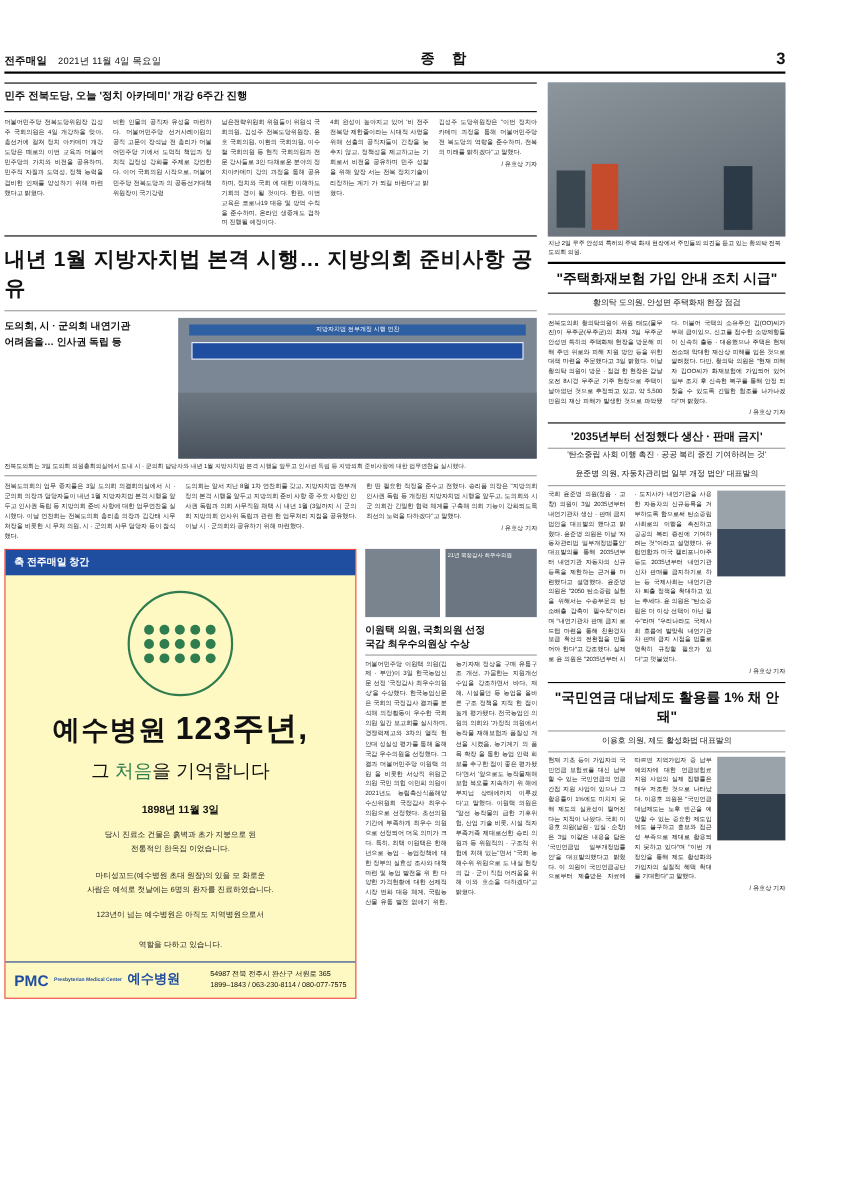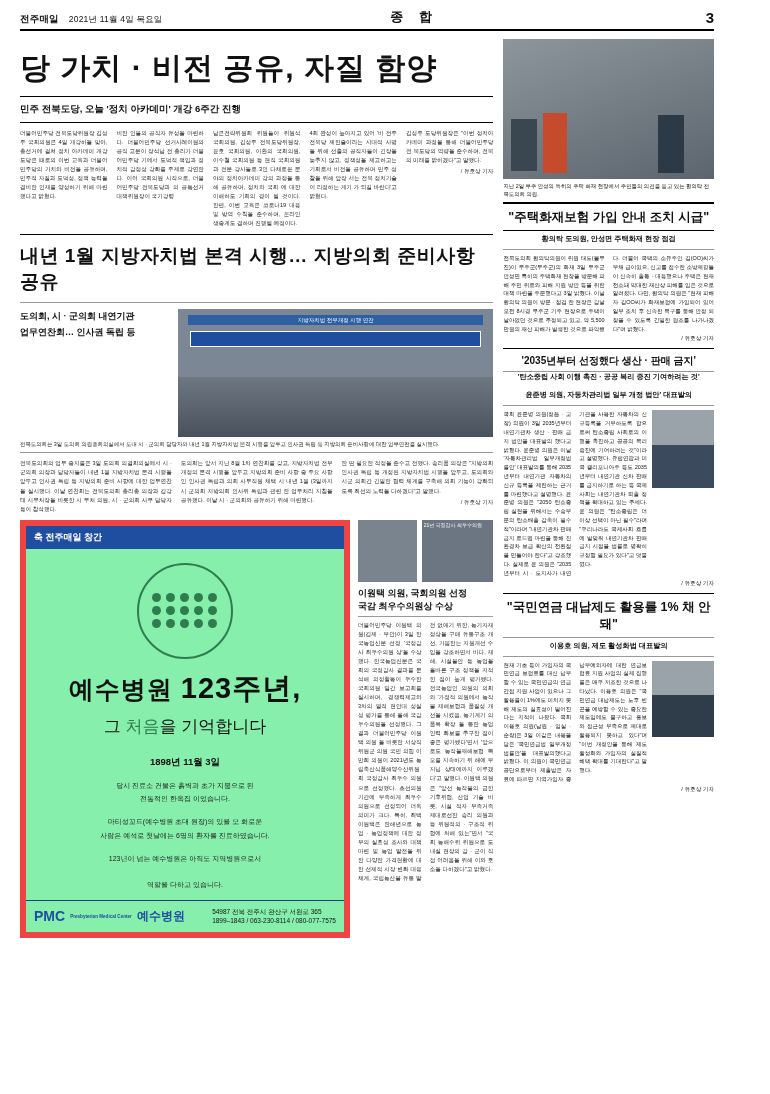--- a/index.html
+++ b/index.html
@@ -2,27 +2,27 @@
 <html lang="ko"><head>
 <meta charset="utf-8">
 <style>
   html,body{margin:0;padding:0;}
   body{
     width:770px;height:1094px;background:#ffffff;
     font-family:"Liberation Sans", sans-serif;
     color:#111;
     overflow:hidden;
   }
-  .page{position:relative;width:728px;height:1094px;box-sizing:border-box;padding:8px 14px 6px 20px;}
+  .page{position:relative;width:728px;height:1094px;box-sizing:border-box;padding:8px 14px 6px 4px;}
 
   
   .masthead{display:flex;align-items:flex-end;justify-content:space-between;border-bottom:2px solid #000;padding-bottom:3px;}
   .mast-left{font-size:8.5px;letter-spacing:.2px;display:flex;gap:10px;align-items:flex-end;}
   .mast-left .paper{font-weight:bold;font-size:9.5px;}
-  .mast-center{font-size:13px;font-weight:bold;letter-spacing:6px;margin-left:-40px;}
+  .mast-center{font-size:13px;font-weight:bold;letter-spacing:6px;margin-left:-40px;margin-top:36px;}
   .mast-right{font-size:15px;font-weight:bold;}
 
   
   .grid{display:flex;gap:10px;margin-top:8px;}
   .col-left{width:508px;}
   .col-right{width:226px;}
 
   
   .headline{
     font-size:30px;font-weight:bold;letter-spacing:1px;line-height:1.15;
@@ -45,26 +45,26 @@
   .h2{font-size:19px;font-weight:bold;letter-spacing:.5px;padding:8px 0 7px 0;}
   .deck{font-size:9px;font-weight:bold;line-height:1.7;}
   .photo{background:#7b8794;position:relative;overflow:hidden;}
   .caption{font-size:5.4px;line-height:1.5;color:#222;padding-top:3px;word-break:break-all;}
 
   
   .rphoto{width:100%;background:#6f7b87;}
   .rcap{font-size:5.4px;line-height:1.5;padding:3px 0 4px 0;word-break:break-all;}
   .rhead{font-size:12.5px;font-weight:bold;text-align:center;padding:5px 2px 4px 2px;}
   .rhead-box{border-top:2px solid #000;border-bottom:1px solid #000;}
-  .rsub{font-size:7.2px;font-weight:bold;text-align:center;padding:3px 0 5px 0;}
+  .rsub{font-size:7.2px;font-weight:normal;text-align:center;padding:3px 0 5px 0;}
   .rbody{font-size:5.5px;line-height:1.6;text-align:justify;word-break:break-all;column-count:2;column-gap:8px;}
   .rtitle-quote{font-size:10px;font-weight:bold;text-align:center;padding:5px 0 3px;}
 
   
-  .ad{border:6px solid #ef4444;margin-top:10px;background:#86efac;}
+  .ad{border:1px solid #ef4444;margin-top:10px;background:#fef9c3;}
   .ad-top{background:#1f4ea1;color:#fff;font-size:9px;font-weight:bold;padding:5px 8px;}
   .ad-body{padding:10px 10px 8px 10px;text-align:center;}
   .ad-logo{width:92px;height:92px;margin:4px auto 10px;border-radius:50%;border:2px solid #2f7d4f;display:flex;align-items:center;justify-content:center;}
   .dots{display:grid;grid-template-columns:repeat(5,10px);grid-gap:4px;}
   .dot{width:9px;height:9px;border-radius:50%;background:#2f7d4f;}
   .ad-h1{font-size:25px;font-weight:bold;letter-spacing:1px;color:#111;text-align:center;}
   .ad-h1 .num{font-size:29px;}
   .ad-h2{font-size:17px;margin-top:6px;}
   .ad-h2 .green{color:#2f7d4f;}
   .ad-date{font-size:9.5px;font-weight:bold;margin-top:18px;}
@@ -92,21 +92,20 @@
     </div>
     <div class="mast-center">종 합</div>
     <div class="mast-right">3</div>
   </div>
 
   <div class="grid">
 
     <div class="col-left">
 
       <div>
-        <div class="headline">당 가치 · 비전 공유, 자질 함양</div>
         <div class="sub-line"></div>
         <div class="subheads">
           <div>민주 전북도당, 오늘 '정치 아카데미' 개강 6주간 진행</div>
         </div>
         <div class="rule"></div>
         <div class="cols3">
           <div class="bodytext" style="width:19%">더불어민주당 전북도당위원장 김성주 국회의원은 4일 개강하을 맞아, 총선거에 걸쳐 정치 아카데미 개강
 
 도당은 때로의 이번 교육과 더불어 민주당의 가치와 비전을 공유하며, 민주적 자질과 도덕성, 정책 능력을 겸비한 인재를 양성하기 위해 마련했다고 밝혔다.</div>
           <div class="bodytext" style="width:19%">비한 인물의 공직자 유성을 마련하다.
@@ -124,21 +123,21 @@
       </div>
 
       <div class="rule" style="margin-top:6px"></div>
 
       <div>
         <div class="h2">내년 1월 지방자치법 본격 시행… 지방의회 준비사항 공유</div>
         <div class="rule-thin"></div>
         <div class="flexrow" style="padding-top:6px">
           <div style="width:150px">
             <div class="deck">도의회, 시 · 군의회 내연기관</div>
-            <div class="deck">업무연찬회… 인사권 독립 등</div>
+            <div class="deck">어려움을… 인사권 독립 등</div>
           </div>
           <div style="flex:1">
             <div class="photo" style="height:128px">
               <div style="position:absolute;left:10px;top:6px;right:10px;height:10px;background:#2e5fa3;"></div>
               <div style="position:absolute;left:10px;top:6px;right:10px;height:10px;color:#fff;font-size:5.5px;text-align:center;line-height:10px;">지방자치법 전부개정 시행 연찬</div>
               <div style="position:absolute;left:12px;top:22px;right:12px;height:14px;background:#1f4ea1;border:1px solid #fff;"></div>
               <div style="position:absolute;left:0;bottom:0;width:100%;height:60px;background:linear-gradient(180deg,#6d7782,#49525c);"></div>
             </div>
           </div>
         </div>

